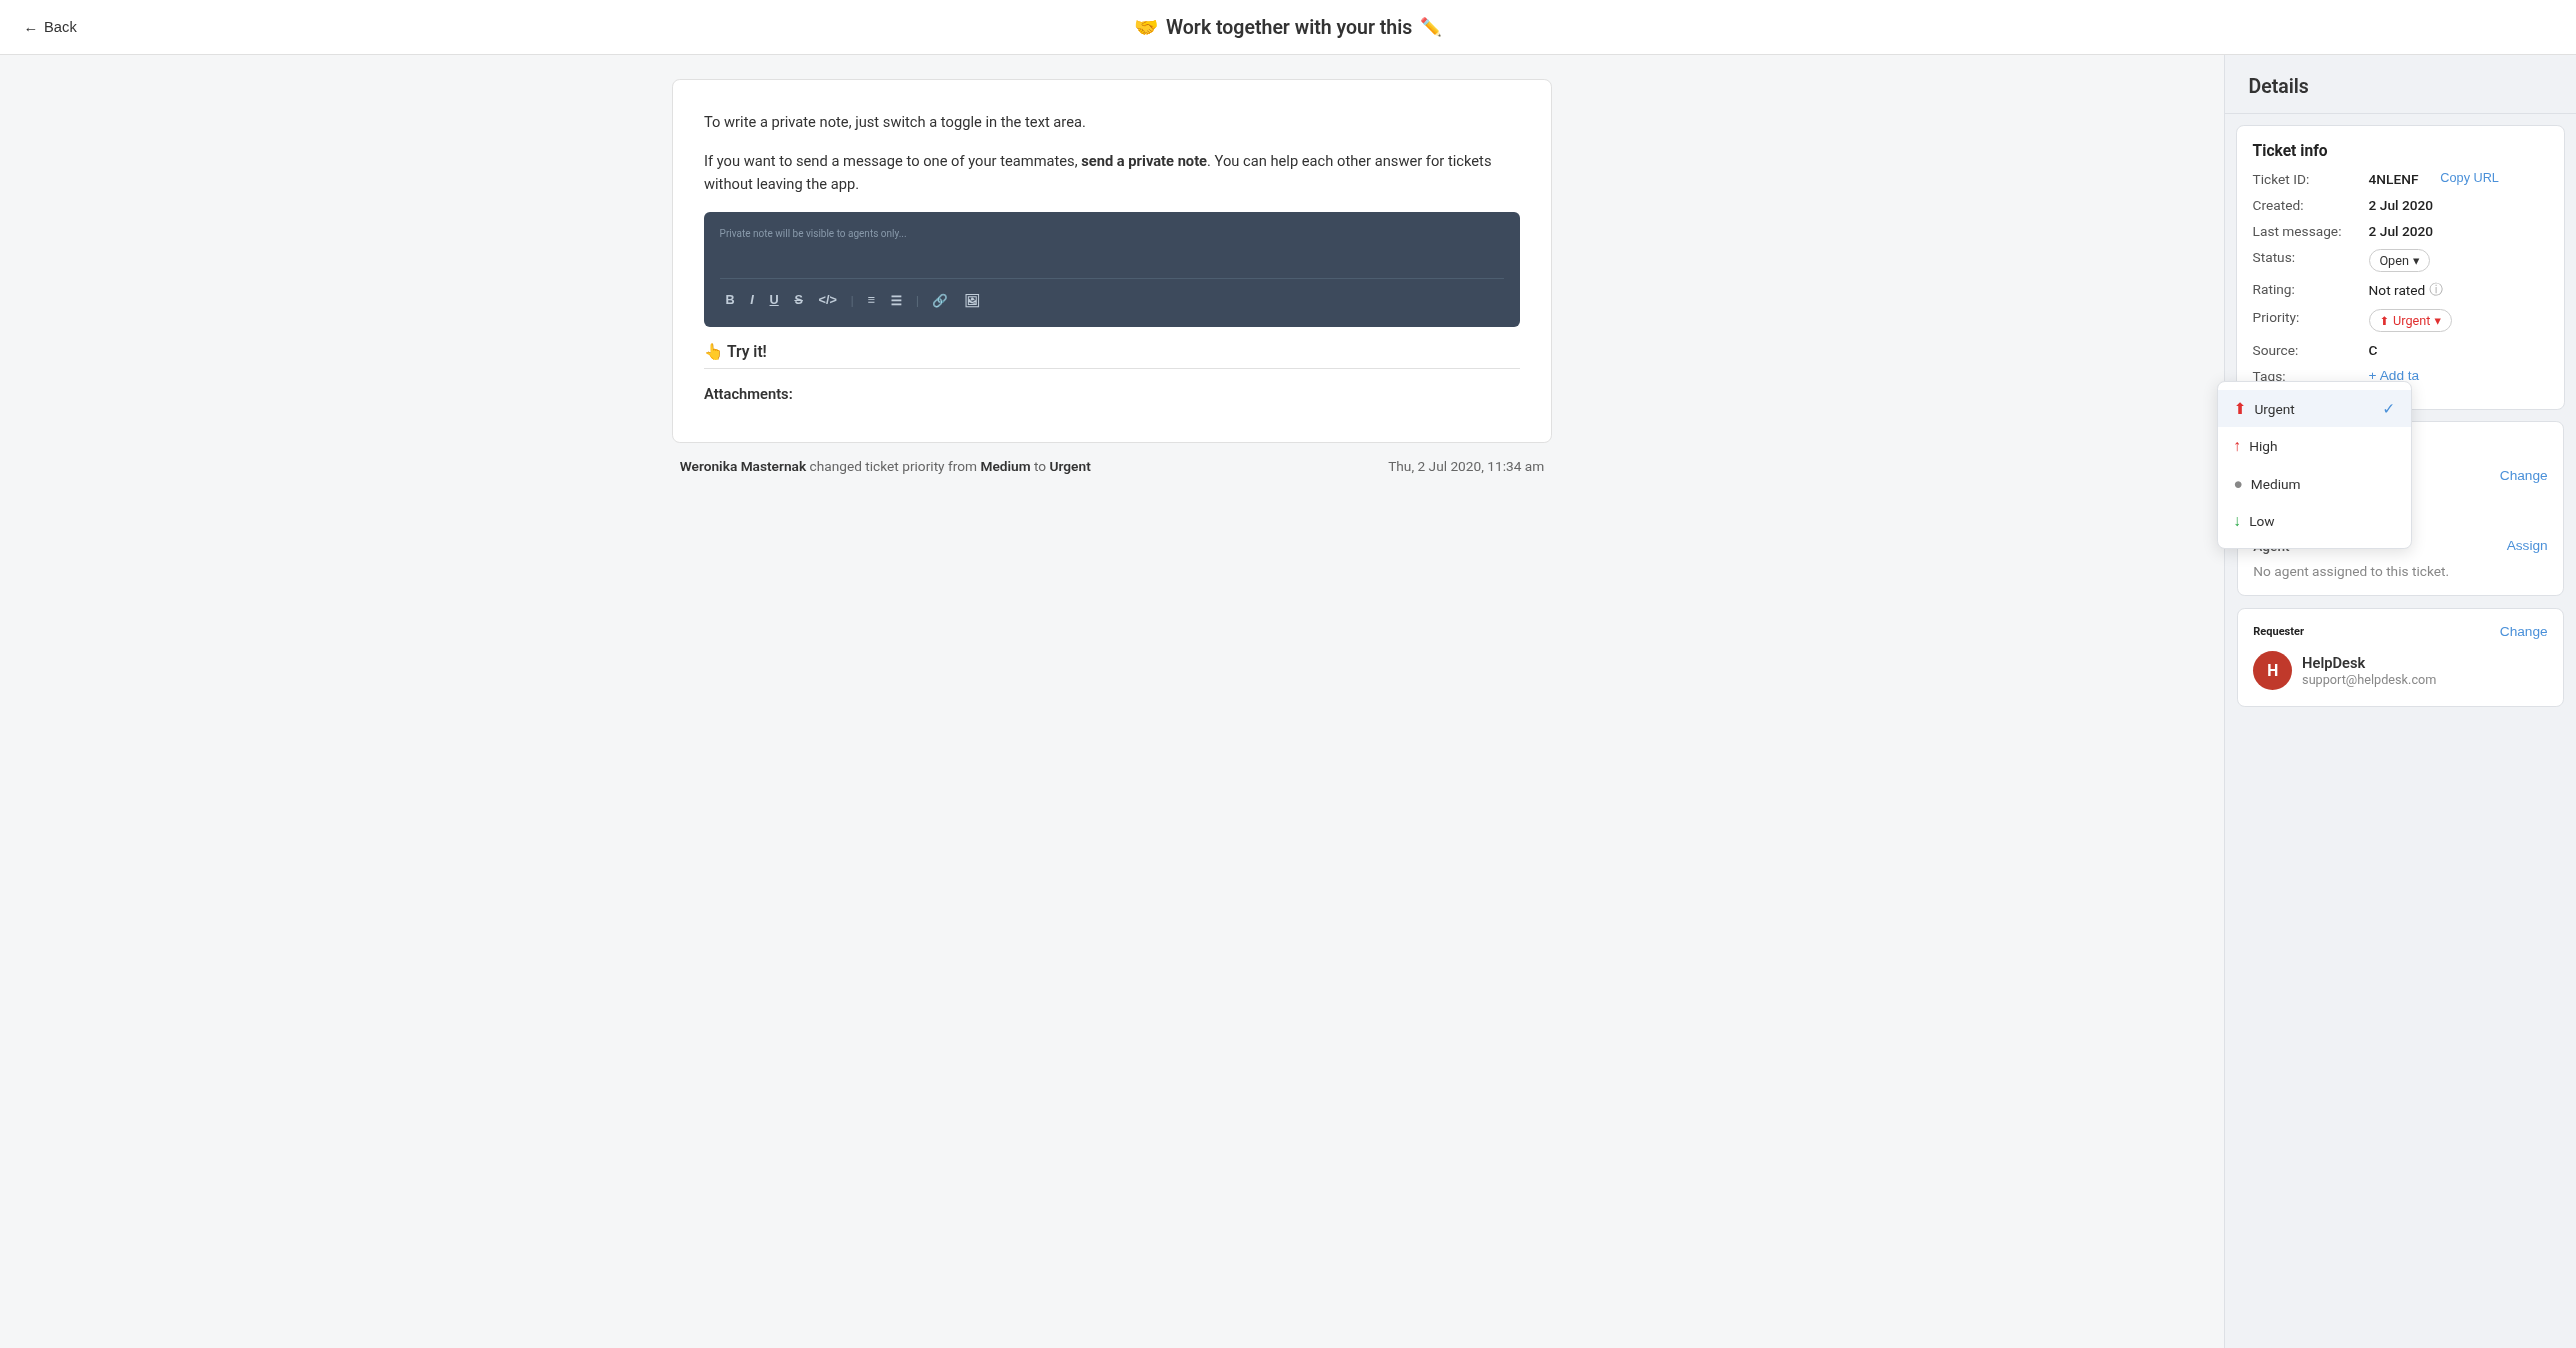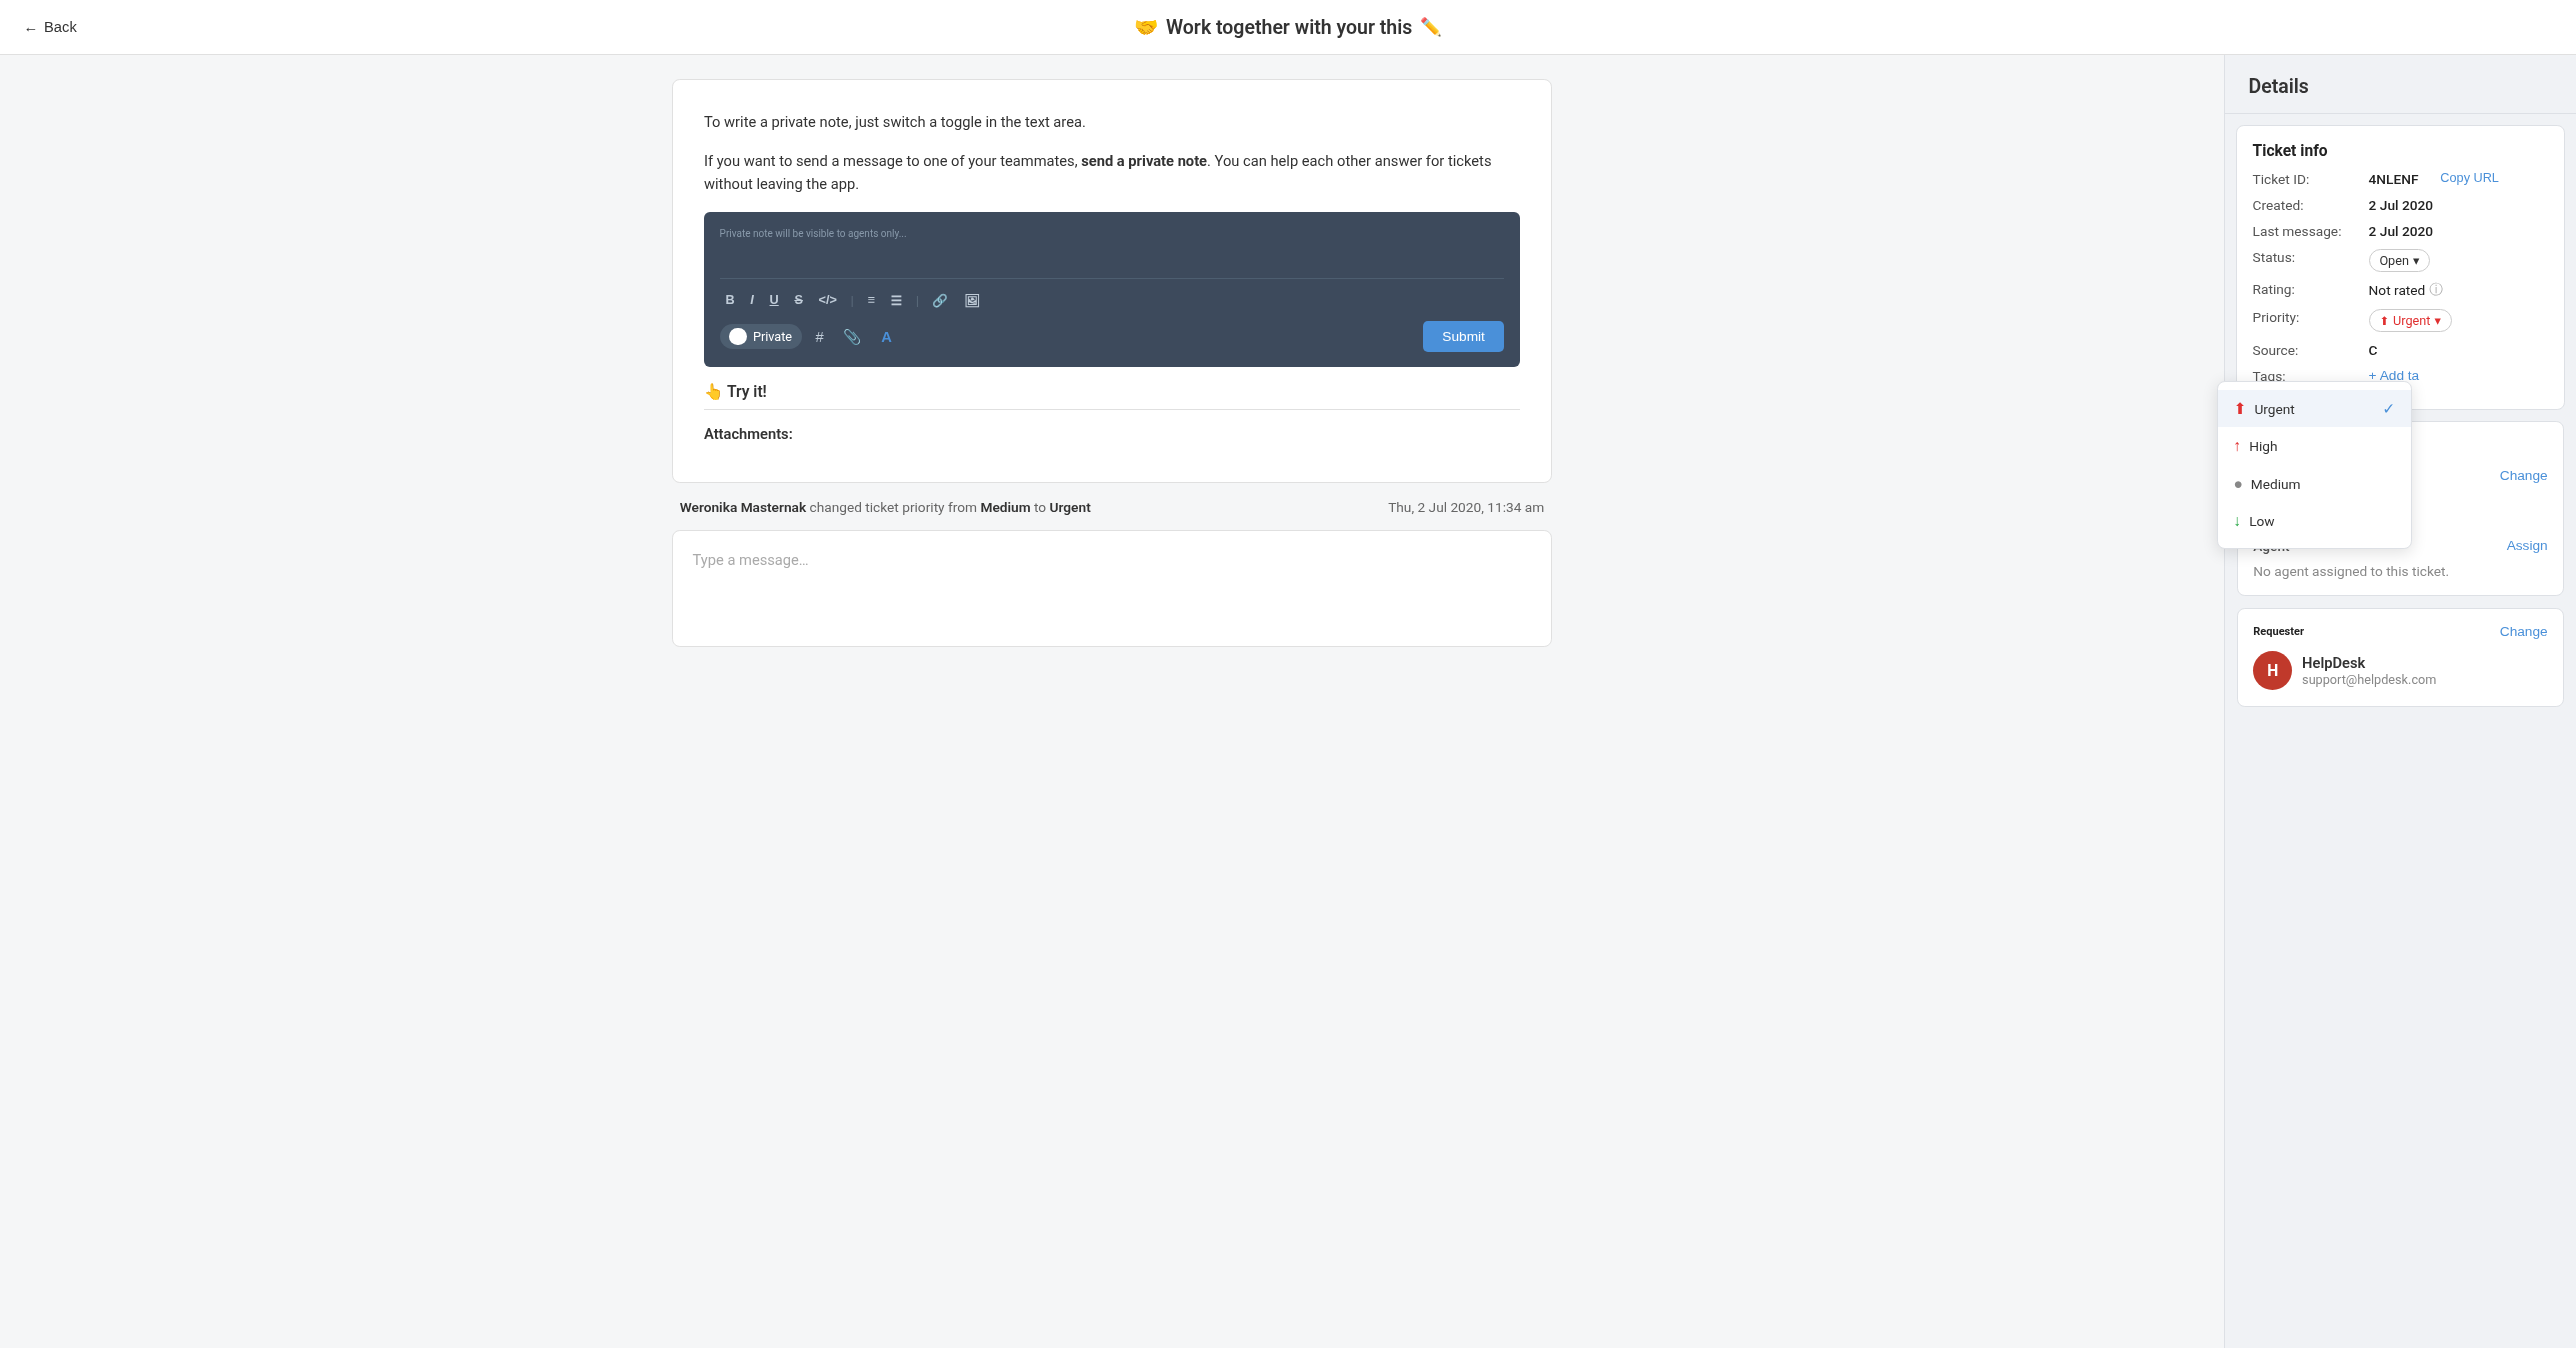--- a/index.html
+++ b/index.html
@@ -512,53 +512,38 @@
           <button class="toolbar-btn" style="text-decoration:underline;">U</button>
           <button class="toolbar-btn" style="text-decoration:line-through;">S</button>
           <button class="toolbar-btn">&lt;/&gt;</button>
           <span class="toolbar-sep">|</span>
           <button class="toolbar-btn">≡</button>
           <button class="toolbar-btn">☰</button>
           <span class="toolbar-sep">|</span>
           <button class="toolbar-btn">🔗</button>
           <button class="toolbar-btn">🖼</button>
         </div>
-        <div class="editor-footer">
-          <div class="editor-footer-left">
-            <div class="private-toggle">
-              <div class="toggle-dot"></div>
-              <span>Private</span>
-            </div>
-            <button class="toolbar-icon-btn">#</button>
-            <button class="toolbar-icon-btn">📎</button>
-            <button class="toolbar-icon-btn" style="color:#4a90d9;font-weight:bold;">A</button>
-          </div>
-          <button class="submit-btn">Submit</button>
-        </div>
       </div>
 
       <div class="try-it">👆 Try it!</div>
       <hr class="divider">
       <div class="attachments-label">Attachments:</div>
     </div>
 
     <div class="activity-log">
       <span>
         <span class="actor">Weronika Masternak</span>
         <span> changed ticket priority from </span>
         <span class="highlight">Medium</span>
         <span> to </span>
         <span class="highlight">Urgent</span>
       </span>
       <span>Thu, 2 Jul 2020, 11:34 am</span>
     </div>
 
-    <div class="message-input-card">
-      <span class="message-input-placeholder">Type a message…</span>
-    </div>
 
   </div>
 
   <div class="right-sidebar">
     <div class="sidebar-header">Details</div>
 
     <div class="details-section">
       <div class="section-title">Ticket info</div>
 
       <div class="detail-row">

